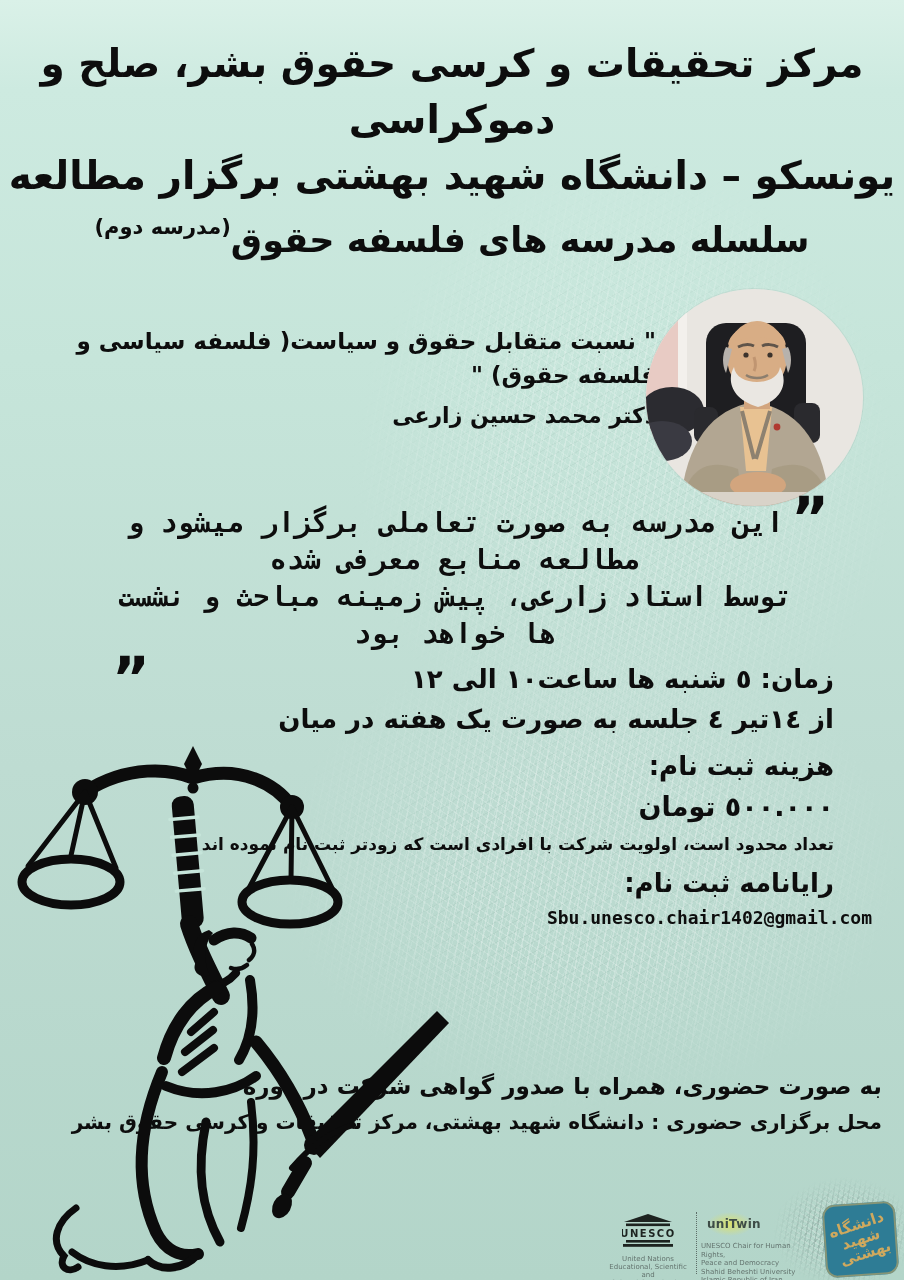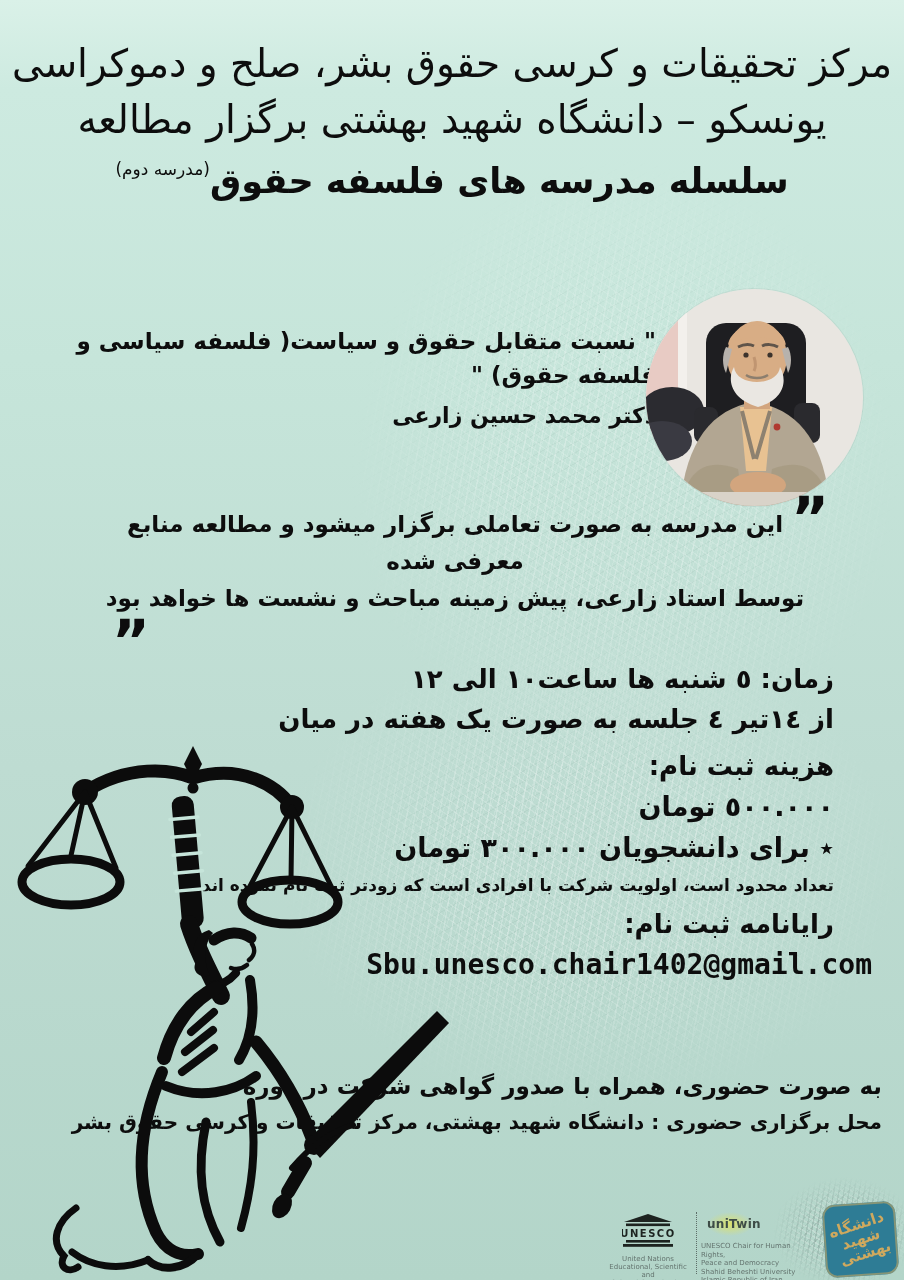--- a/index.html
+++ b/index.html
@@ -23,46 +23,46 @@
   .tex-lower  { left:270px; top:620px;  width:640px; height:500px; opacity:.6; }
   .tex-ball   { left:770px; top:1175px; width:150px; height:115px; opacity:.8;
     background-image:
       repeating-linear-gradient(100deg, rgba(120,145,138,.45) 0 1.4px, transparent 1.4px 5px),
       repeating-linear-gradient(30deg,  rgba(215,228,223,.6) 0 1.4px, transparent 1.4px 4.5px),
       repeating-linear-gradient(-45deg, rgba(120,145,138,.35) 0 1px, transparent 1px 6px); }
 
   .rtl { direction:rtl; unicode-bidi:embed; }
 
   .title-block { position:absolute; top:36px; left:0; width:100%; text-align:center; }
-  .title-line { font-size:39px; font-weight:normal; line-height:56px; letter-spacing:-.5px; }
+  .title-line { font-size:39px; font-weight:bold; line-height:56px; letter-spacing:-.5px; }
   .series-line { margin-top:11px; font-size:35px; font-weight:bold; }
-  .series-note { font-size:17px; font-weight:normal; vertical-align:18px; }
+  .series-note { font-size:21px; font-weight:bold; vertical-align:18px; }
 
   .speaker-text { position:absolute; top:324px; left:18px; width:638px; text-align:right; }
   .speaker-topic { font-size:23px; font-weight:bold; line-height:34px; }
   .speaker-name  { font-size:22px; font-weight:600; margin-top:9px; line-height:30px; }
   .speaker-affil { font-size:19px; font-weight:400; line-height:28px; }
 
   .photo-wrap { position:absolute; left:646px; top:289px; width:217px; height:217px;
     border-radius:50%; overflow:hidden; box-shadow:0 0 0 1px rgba(0,0,0,.05); }
 
   .quote-block { position:absolute; top:506px; left:95px; width:720px; text-align:center; }
-  .quote-line { font-size:23px; font-weight:bold; line-height:37px; }
+  .quote-line { font-size:28px; font-weight:bold; line-height:37px;font-family:Liberation Mono, monospace; }
   .quote-open  { position:absolute; right:-14px; top:-16px; font-size:58px; font-weight:bold; line-height:1; }
   .quote-close { position:absolute; left:18px;  bottom:-22px; font-size:58px; font-weight:bold; line-height:1; }
 
   .schedule-block { position:absolute; top:659px; right:70px; text-align:right; }
   .schedule-line { font-size:26px; font-weight:bold; line-height:40px; }
 
   .fees-block { position:absolute; top:746px; right:70px; text-align:right; }
   .fees-heading { font-size:26px; font-weight:bold; line-height:40px; }
   .fees-value   { font-size:27px; font-weight:bold; line-height:41px; }
   .fees-note    { font-size:17px; font-weight:bold; line-height:26px; margin-top:4px; }
   .email-label  { font-size:26px; font-weight:bold; line-height:40px; margin-top:6px; }
-  .email-value  { font-family:"DejaVu Sans Mono", monospace; font-weight:bold; font-size:28px;
+  .email-value  { font-family:"DejaVu Sans Mono", monospace; font-weight:bold; font-size:18px;
                   direction:ltr; margin-top:4px; margin-right:-38px; }
 
   .notes-block { position:absolute; top:1068px; right:22px; text-align:right; }
   .note-line1 { font-size:23px; font-weight:bold; line-height:37px; }
   .note-line2 { font-size:20px; font-weight:bold; line-height:34px; }
 
   .lady-justice { position:absolute; left:0; top:740px; width:480px; height:540px; }
 
   .footer { position:absolute; left:602px; top:1210px; width:300px; height:70px;
             display:flex; align-items:flex-start; }
@@ -147,21 +147,20 @@
   </div>
 
   <div class="schedule-block rtl">
     <div class="schedule-line">زمان: ٥ شنبه ها ساعت١٠ الی ١٢</div>
     <div class="schedule-line">از ١٤تیر ٤  جلسه به صورت یک هفته در میان</div>
   </div>
 
   <div class="fees-block rtl">
     <div class="fees-heading">هزینه ثبت نام:</div>
     <div class="fees-value">٥٠٠.٠٠٠ تومان</div>
-    <div class="fees-value">٭ برای دانشجویان  ٣٠٠.٠٠٠ تومان</div>
     <div class="fees-note">تعداد محدود است، اولویت شرکت با افرادی است که زودتر ثبت نام نموده اند</div>
     <div class="email-label">رایانامه ثبت نام:</div>
     <div class="email-value">Sbu.unesco.chair1402@gmail.com</div>
   </div>
 
   <div class="notes-block rtl">
     <div class="note-line1">به صورت حضوری، همراه با صدور گواهی شرکت در دوره</div>
     <div class="note-line2">محل برگزاری حضوری : دانشگاه شهید بهشتی، مرکز تحقیقات و کرسی حقوق بشر</div>
   </div>
 

